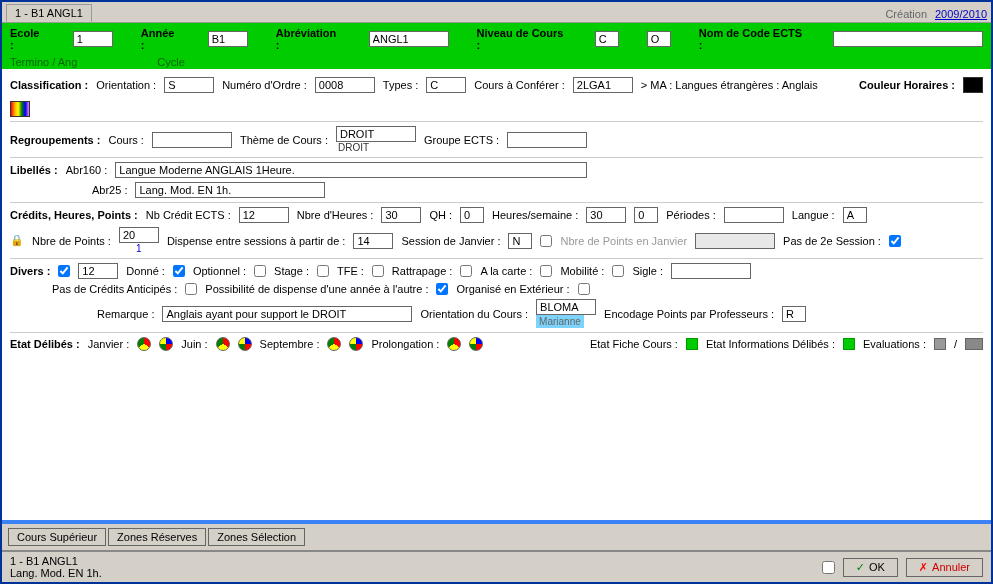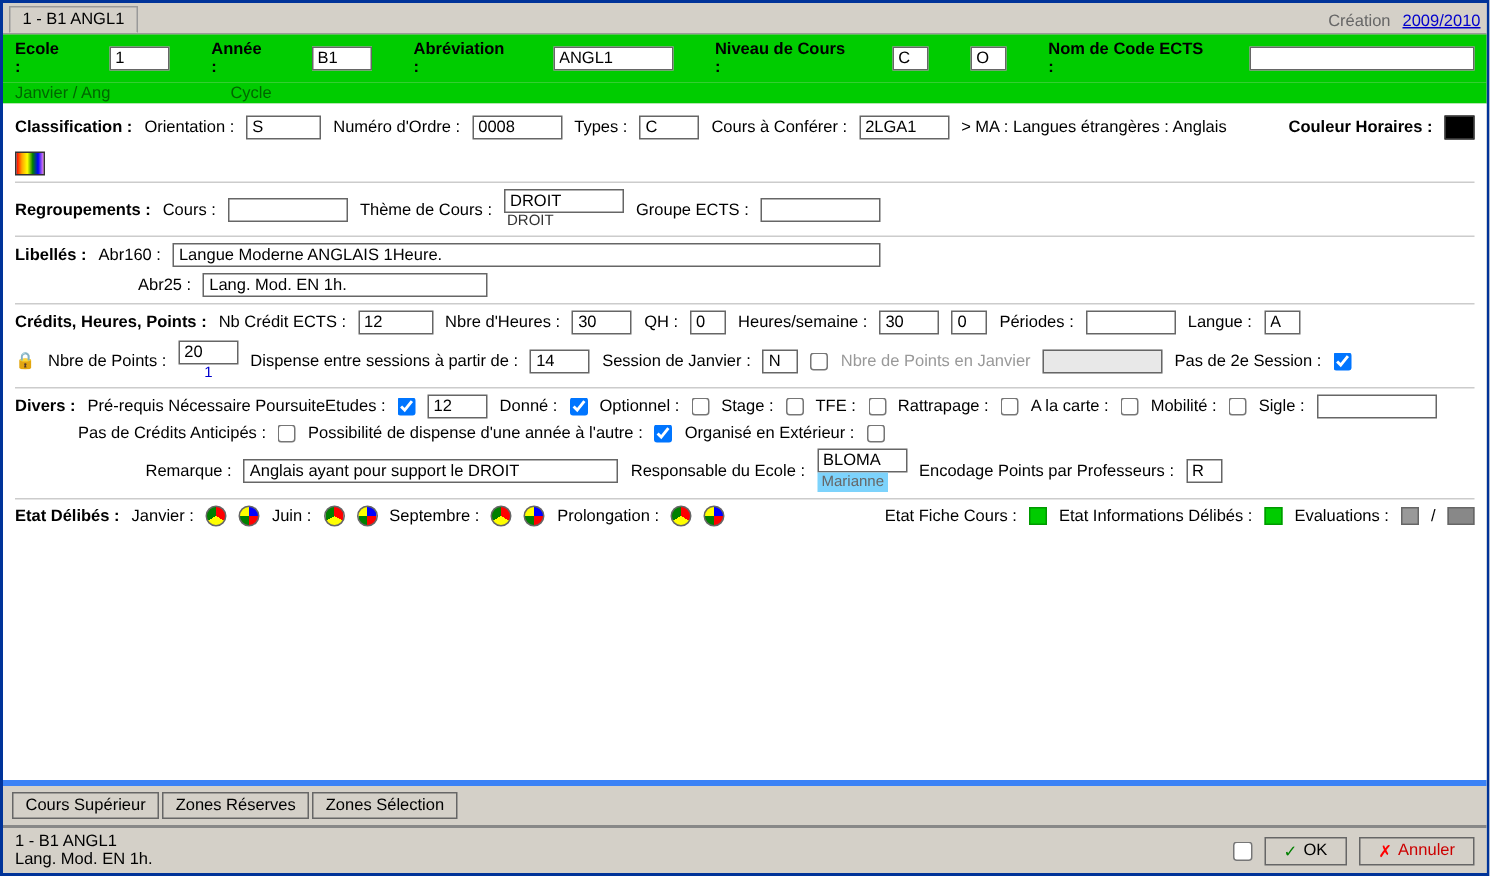--- a/index.html
+++ b/index.html
@@ -223,21 +223,21 @@
       <label>Abréviation :</label>
       <input class="field-input w80" type="text" value="ANGL1" style="">
       <label>Niveau de Cours :</label>
       <input class="field-input w30" type="text" value="C" style="width: 24px;">
       <input class="field-input w30" type="text" value="O" style="width: 24px;">
       <label>Nom de Code ECTS :</label>
       <input class="field-input w150" type="text" value="" style="">
     </div>
 
     <div class="green-sub-bar">
-      <span>Janvier / Ang</span>
+      <span>Termino / Ang</span>
       <span>Cycle</span>
     </div>
 
     <div class="main-panel">
 
       <div class="row" style="margin-top:4px; align-items:center;">
         <span class="label">Classification :</span>
         <span>Orientation :</span>
         <input class="field-input w50" type="text" value="S" style="">
         <span>Numéro d'Ordre :</span>
@@ -318,21 +318,20 @@
           <span>Pas de 2e Session :</span>
           <input type="checkbox" checked="" style="width: 12px; height: 12px;">
         </div>
       </div>
 
       <div class="section-divider"></div>
 
       <div>
         <div class="row">
           <span class="label">Divers :</span>
-          <span>Pré-requis Nécessaire PoursuiteEtudes :</span>
           <input type="checkbox" checked="" style="width: 12px; height: 12px;">
           <input class="field-input w40" type="text" value="12" style="">
           <span>Donné :</span>
           <input type="checkbox" checked="" style="width: 12px; height: 12px;">
           <span>Optionnel :</span>
           <input type="checkbox" style="width: 12px; height: 12px;">
           <span>Stage :</span>
           <input type="checkbox" style="width: 12px; height: 12px;">
           <span>TFE :</span>
           <input type="checkbox" style="width: 12px; height: 12px;">
@@ -349,21 +348,21 @@
           <span style="margin-left:42px;">Pas de Crédits Anticipés :</span>
           <input type="checkbox" style="width: 12px; height: 12px;">
           <span>Possibilité de dispense d'une année à l'autre :</span>
           <input type="checkbox" checked="" style="width: 12px; height: 12px;">
           <span>Organisé en Extérieur :</span>
           <input type="checkbox" style="width: 12px; height: 12px;">
         </div>
         <div class="row">
           <span style="margin-left:42px;padding-left:45px;">Remarque :</span>
           <input class="field-input" type="text" value="Anglais ayant pour support le DROIT" style="width: 250px;">
-          <span>Responsable du Ecole :</span>
+          <span>Orientation du Cours :</span>
           <div style="display:flex;flex-direction:column;align-items:flex-start;">
             <input class="field-input w60" type="text" value="BLOMA" style="">
             <span style="font-size:10px;color:#666;background:#7dd3fc;padding:1px 3px;">Marianne</span>
           </div>
           <span>Encodage Points par Professeurs :</span>
           <input class="field-input w30" type="text" value="R" style="width: 24px;">
         </div>
       </div>
 
       <div class="section-divider"></div>

